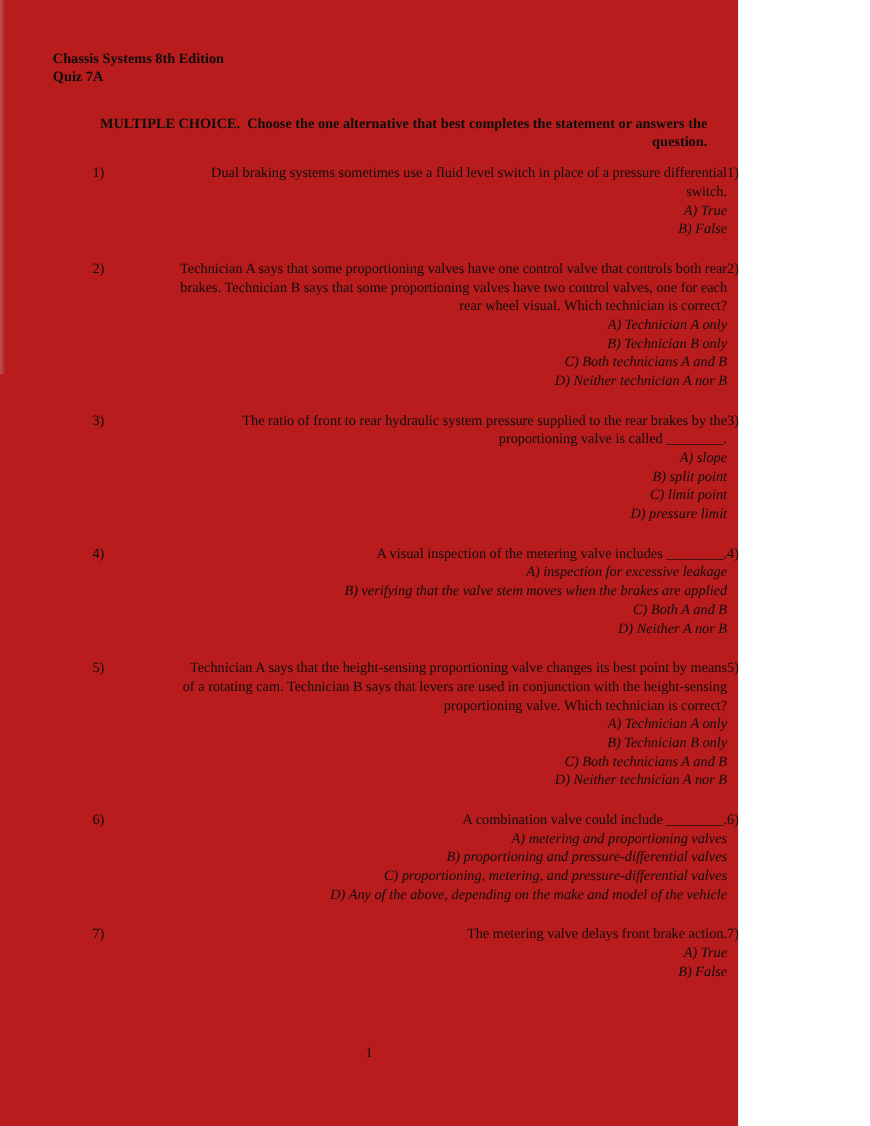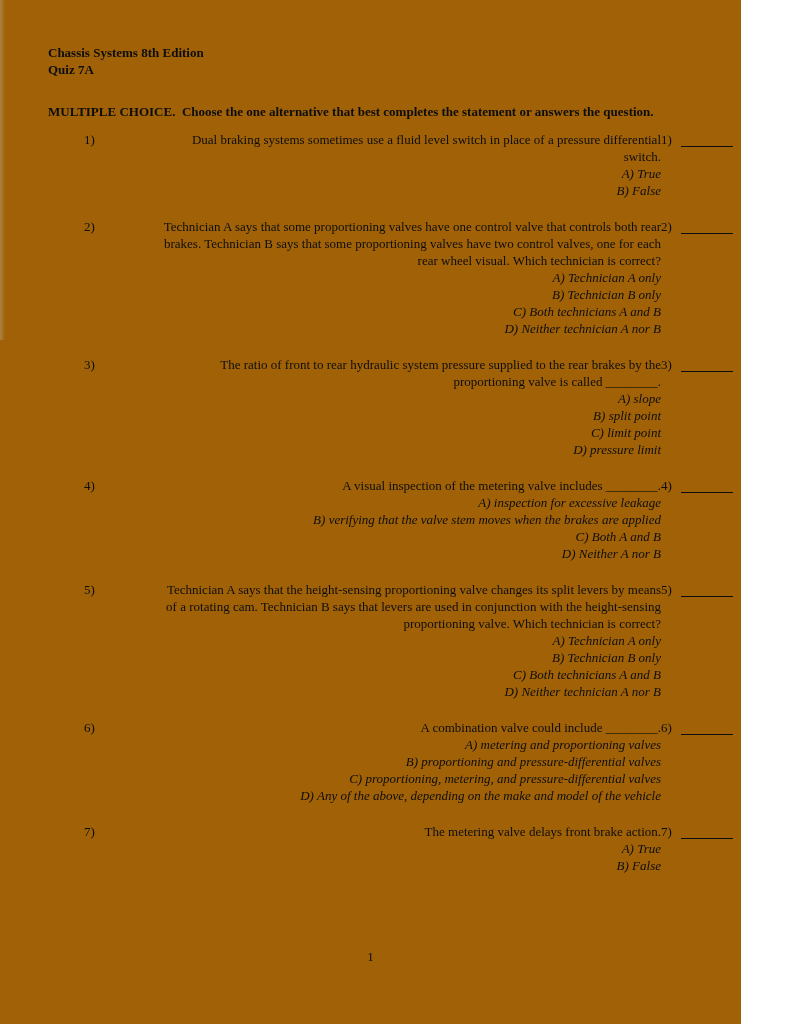--- a/index.html
+++ b/index.html
@@ -1,20 +1,20 @@
 <!DOCTYPE html>
 <html><head>
 <meta charset="utf-8">
 <style>
   html, body { margin: 0; padding: 0; background: #ffffff; }
   .page {
     position: relative;
-    width: 741px;
+    width: 671px;
     height: 1024px;
-    background: #a16207;
+    background: #b91c1c;
     box-sizing: border-box;
     padding: 44px 28px 0 48px;
     font-family: "Liberation Serif", "DejaVu Serif", serif;
     font-size: 13px;
     color: #0d0d0d;
     overflow: hidden;
   }
   .page::before { 
     content: "";
     position: absolute;
@@ -32,20 +32,21 @@
     height: 13px;
     border-bottom: 1.4px solid #0d0d0d;
     margin-left: 2px;
     vertical-align: baseline;
   }
   .instruction {
     margin-top: 25px;
     font-weight: bold;
     line-height: 17px;
     white-space: pre-wrap;
+    text-align: right;
   }
   .questions { margin-top: 11px; margin-left: 36px; }
   .question {
     display: flex;
     align-items: flex-start;
     margin-bottom: 19px;
     line-height: 17px;
   }
   .q-main { display: flex; width: 577px; flex-shrink: 0; }
   .q-num { width: 21px; flex-shrink: 0; white-space: nowrap; }
@@ -158,21 +159,21 @@
       <div class="q-answer">
         <span>4)</span>
         <span class="answer-blank"></span>
       </div>
     </div>
 
     <div class="question">
       <div class="q-main">
         <div class="q-num">5)</div>
         <div class="q-text">
-          <div class="q-line">Technician A says that the height-sensing proportioning valve changes its split levers by means</div>
+          <div class="q-line">Technician A says that the height-sensing proportioning valve changes its best point by means</div>
           <div class="q-line">of a rotating cam. Technician B says that levers are used in conjunction with the height-sensing</div>
           <div class="q-line">proportioning valve. Which technician is correct?</div>
           <div class="q-options">
             <div class="q-option">A) Technician A only</div>
             <div class="q-option">B) Technician B only</div>
             <div class="q-option">C) Both technicians A and B</div>
             <div class="q-option">D) Neither technician A nor B</div>
           </div>
         </div>
       </div>

